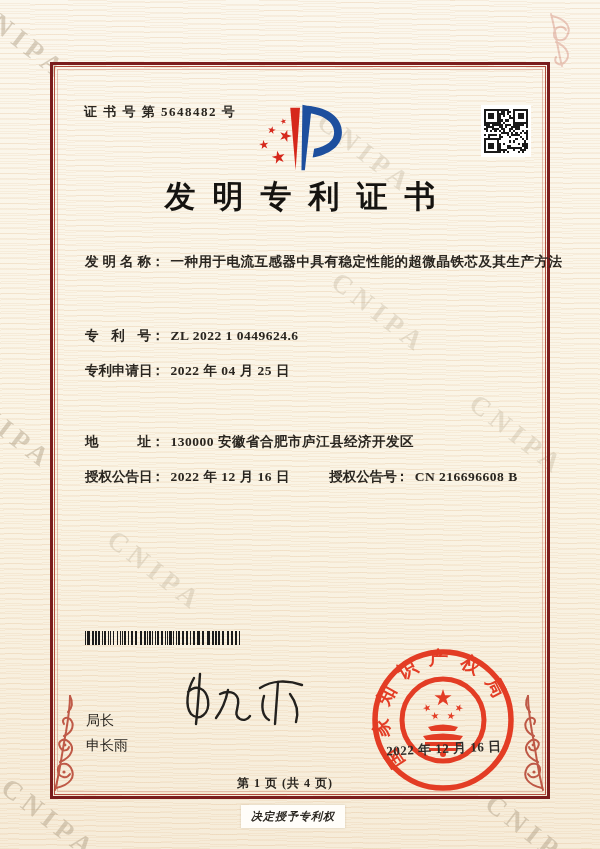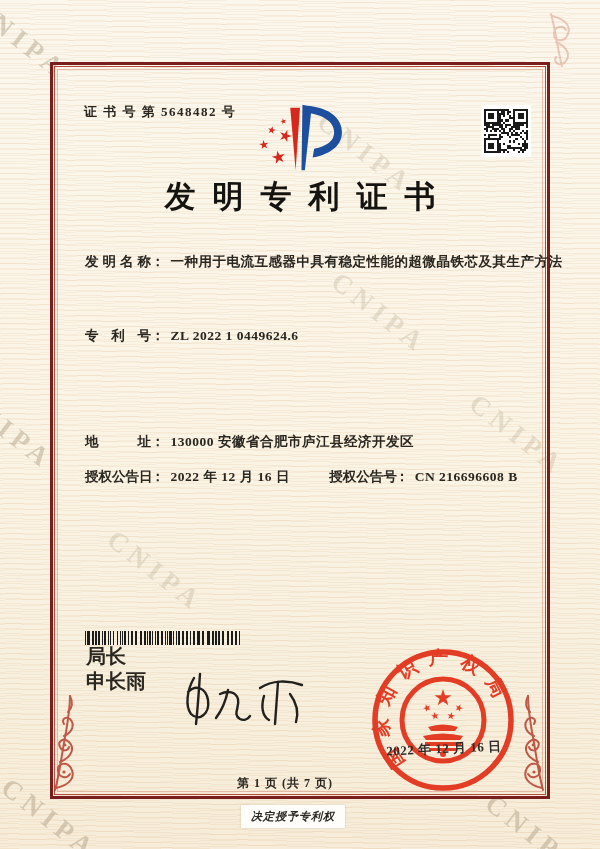--- a/index.html
+++ b/index.html
@@ -36,21 +36,21 @@
   .fval{letter-spacing:.5px;}
   .pair2{margin-left:36px;}
   
   .bodytext{position:absolute;left:83px;top:491px;width:436px;font-size:13px;
     line-height:21.5px;font-style:italic;letter-spacing:.6px;color:#33302a;}
   .bodytext p{margin:0;text-indent:2em;}
   
   .barcode{position:absolute;left:85px;top:631px;width:156px;height:14px;font-size:0;white-space:nowrap;}
   .barcode i{display:inline-block;height:100%;}
   
-  .officer{position:absolute;left:86px;top:644px;font-size:20px;font-weight:700;line-height:25px;}
+  .officer{position:absolute;left:86px;top:708px;font-size:14px;font-weight:400;line-height:25px;}
   .signature{position:absolute;left:172px;top:672px;}
   
   .seal{position:absolute;left:371px;top:648px;width:144px;height:144px;}
   .seal svg{opacity:.93;}
   .seal-date{position:absolute;left:364px;top:740px;width:160px;text-align:center;
     font-size:13px;font-weight:700;letter-spacing:.5px;color:#2e2b28;transform:rotate(-2.5deg);}
   
   .pagenum{position:absolute;left:185px;top:775px;width:200px;text-align:center;
     font-size:12px;font-weight:600;letter-spacing:1px;}
   .contnote{position:absolute;left:241px;top:805px;width:104px;height:23px;background:#fffdf9;
@@ -347,20 +347,23 @@
   </div>
 
   <div class="title">发明专利证书</div>
 
   <div class="frow" style="top:253px;">
     <span class="flabel">发明名称</span><span class="colon">：</span><span class="fval">一种用于电流互感器中具有稳定性能的超微晶铁芯及其生产方法</span>
   </div>
   <div class="frow" style="top:327px;">
     <span class="flabel">专利号</span><span class="colon">：</span><span class="fval">ZL 2022 1 0449624.6</span>
   </div>
+  <div class="frow" style="top:362px;">
+    <span class="flabel">专利申请日</span><span class="colon">：</span><span class="fval">2022 年 04 月 25 日</span>
+  </div>
   <div class="frow" style="top:433px;">
     <span class="flabel">地址</span><span class="colon">：</span><span class="fval">130000  安徽省合肥市庐江县经济开发区</span>
   </div>
   <div class="frow" style="top:468px;">
     <span><span class="flabel">授权公告日</span><span class="colon">：</span><span class="fval">2022 年 12 月 16 日</span></span>
     <span class="pair2"><span class="flabel">授权公告号</span><span class="colon">：</span><span class="fval">CN 216696608 B</span></span>
   </div>
 
   <div class="bodytext">
   </div>
@@ -437,16 +440,16 @@
     </svg>
   </div>
   <div class="flourish topright">
     <svg width="44" height="60" viewBox="0 42 44 60" fill="none" stroke="#b5402e" stroke-width="2" stroke-linecap="round">
       <path d="M41 98 C36 80 34 60 30 46"></path>
       <path d="M40 96 C26 93 20 85 25 76 C29 69 39 71 38 79 C37 86 29 87 26 82"></path>
       <path d="M36 70 C24 65 21 56 27 50 C32 45 39 49 36 55"></path>
     </svg>
   </div>
 
-  <div class="pagenum">第 1 页 (共 7 页)</div>
+  <div class="pagenum">第 1 页 (共 4 页)</div>
   <div class="contnote">决定授予专利权</div>
 
 </div>
 
 </body></html>

